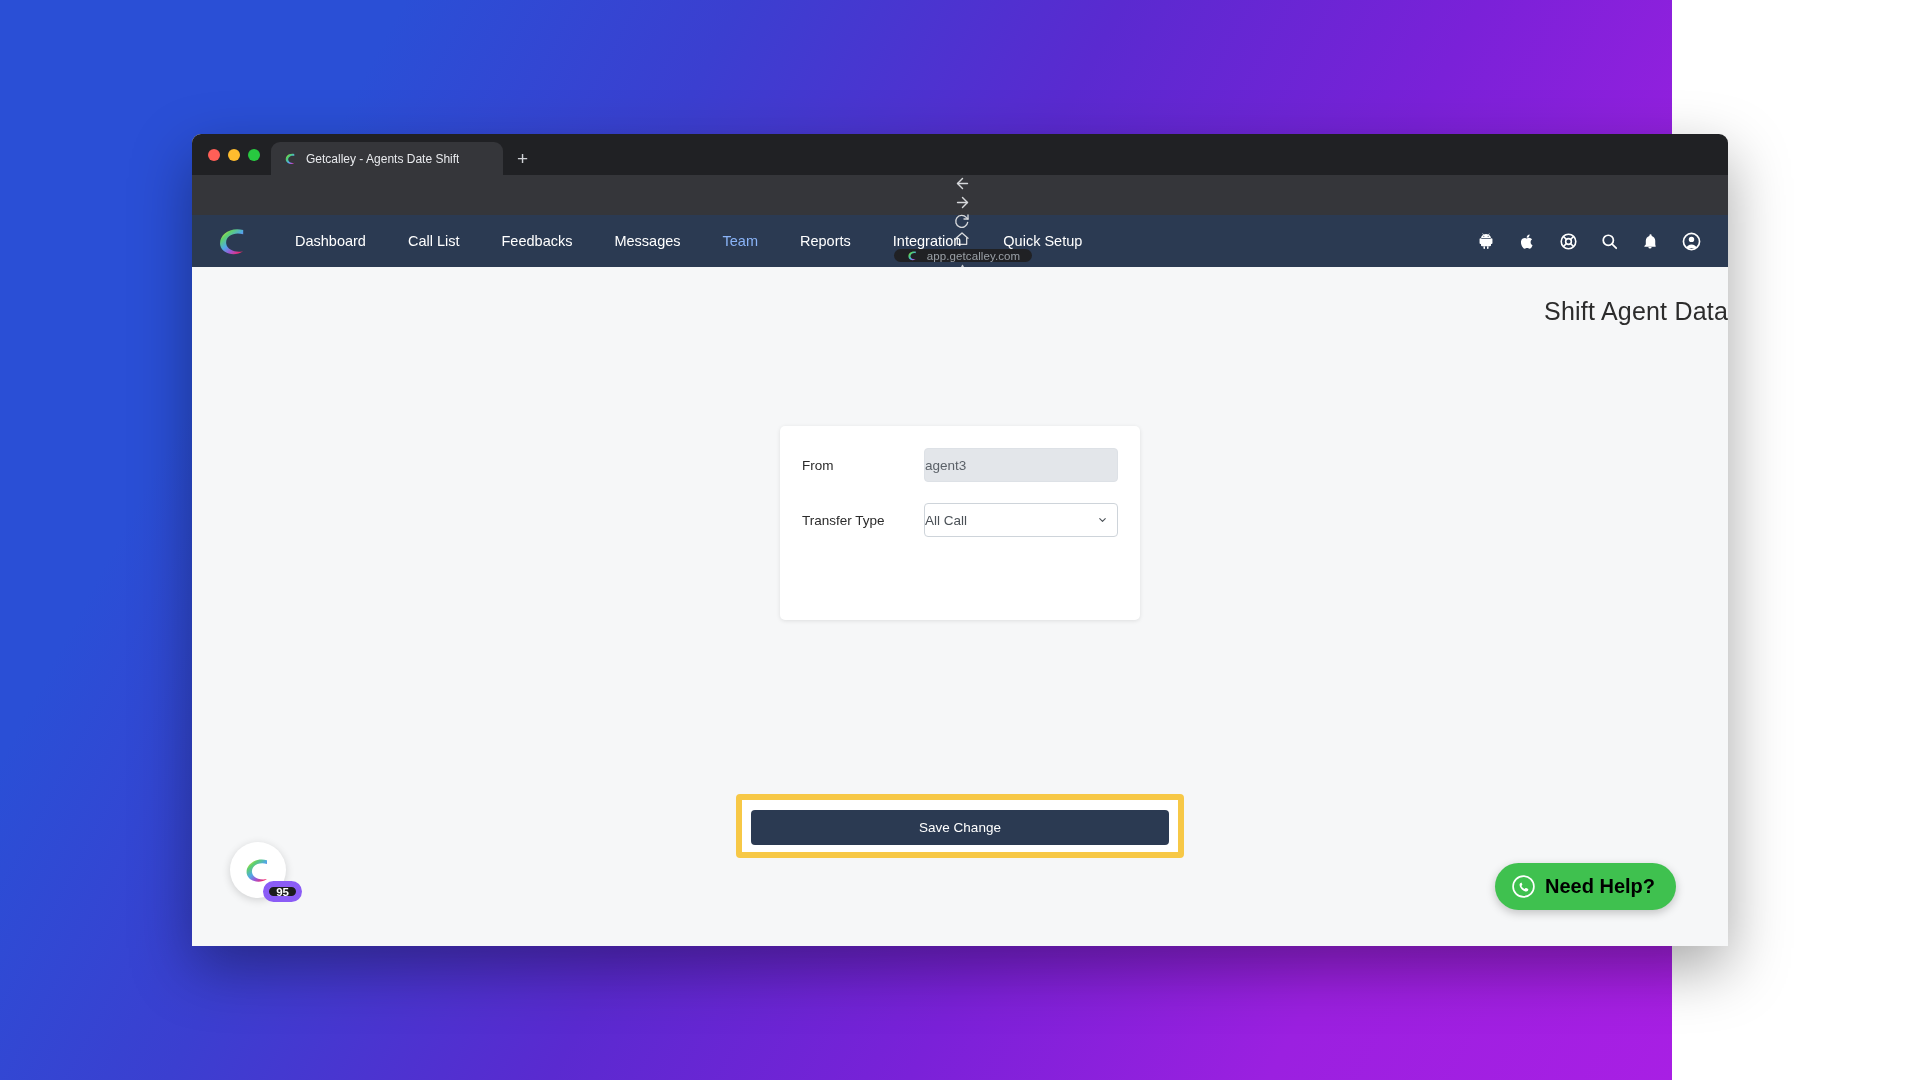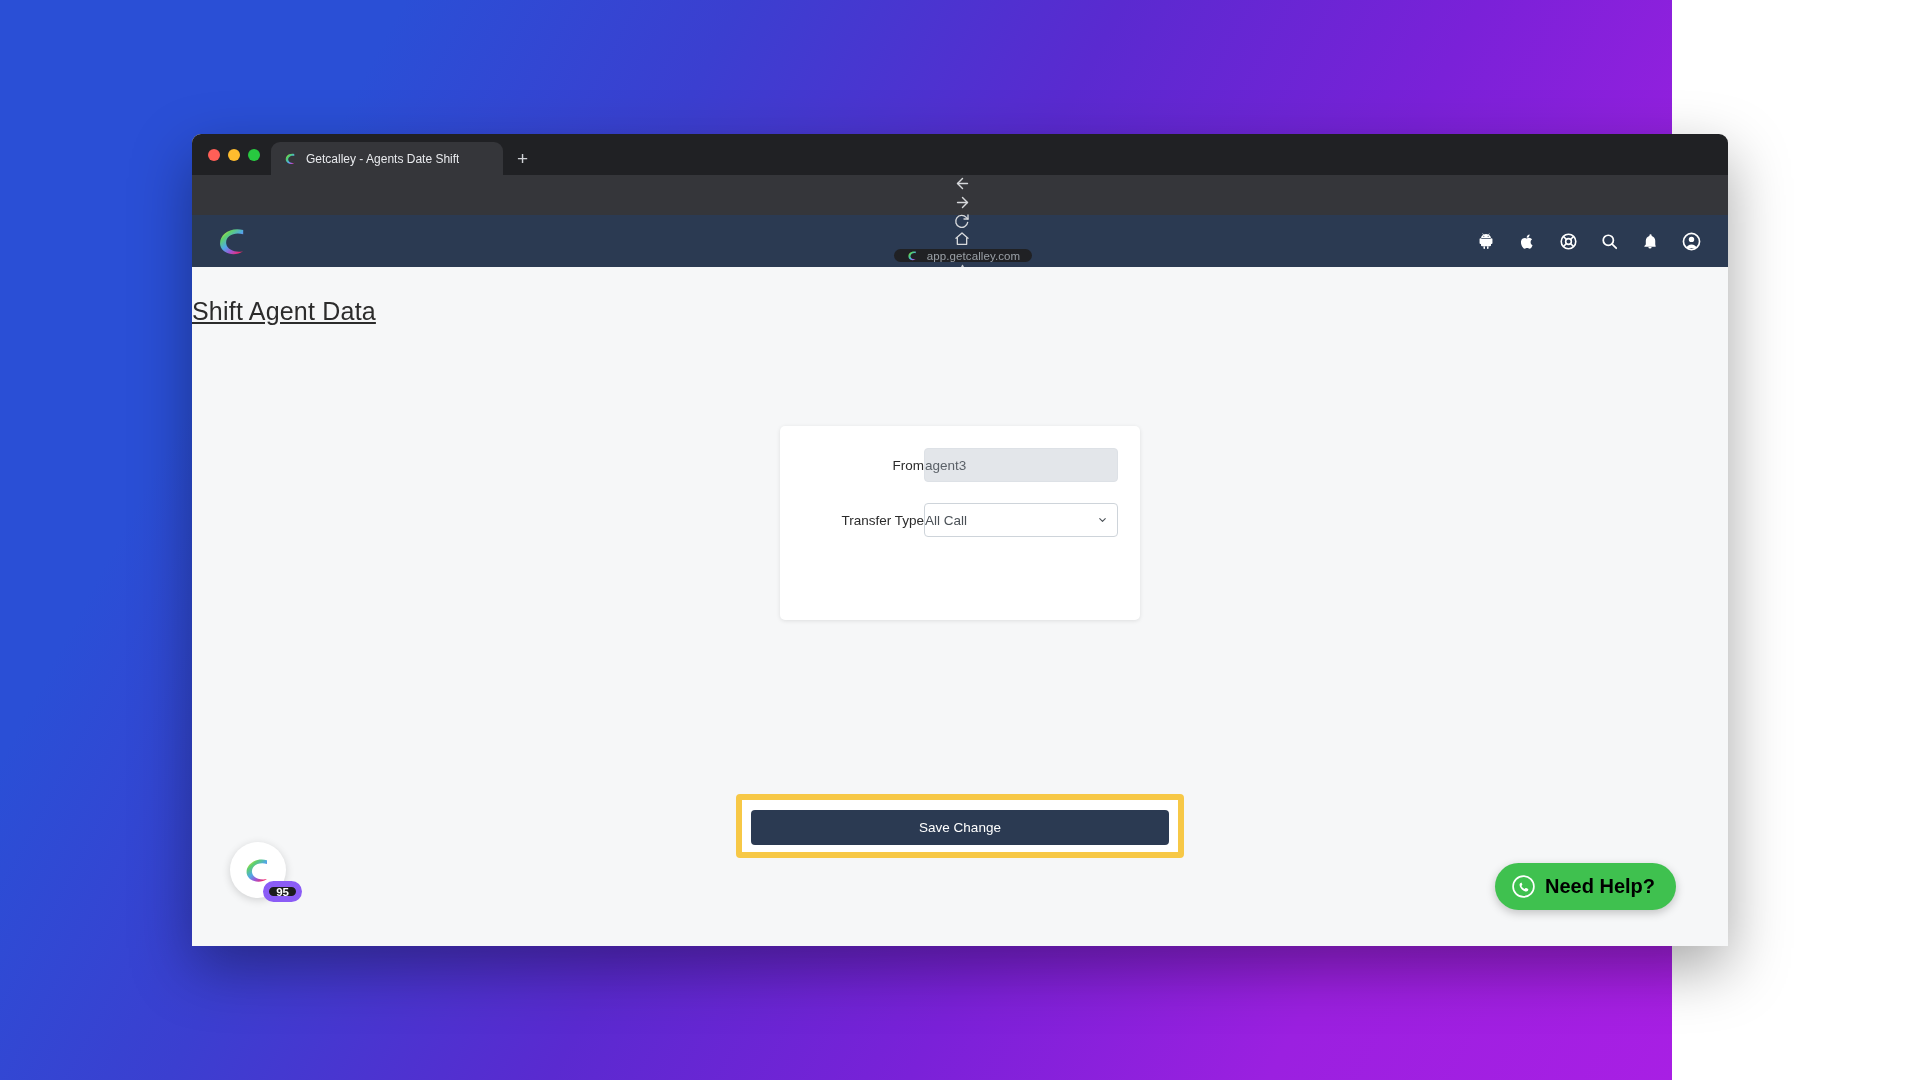--- a/index.html
+++ b/index.html
@@ -160,27 +160,26 @@
   }
 
   
   .page {
     position: relative;
     height: 679px;
     background: #f6f7f8;
     overflow: hidden;
   }
   .page-title {
-    text-align: left;
+    text-align: right;
     font-size: 25px;
     color: #2c2c2c;
     font-weight: 400;
     padding-top: 30px;
     letter-spacing: .2px;
-    text-decoration: underline;
   }
 
   .card {
     position: absolute;
     left: 50%;
     transform: translateX(-50%);
     top: 159px;
     width: 360px;
     background: #ffffff;
     border-radius: 5px;
@@ -190,21 +189,20 @@
   .form-row {
     display: flex;
     align-items: center;
     margin-bottom: 21px;
   }
   .form-label {
     width: 122px;
     font-size: 13.5px;
     color: #2b2b2b;
     flex-shrink: 0;
-    text-align: right;
   }
   .field {
     flex: 1;
     height: 34px;
     border: 1px solid #ced4da;
     border-radius: 4px;
     font-size: 13.5px;
     color: #4b5157;
     padding: 0 0;
     display: flex;
@@ -398,20 +396,30 @@
               <stop offset="22%" stop-color="#5fd06b"></stop>
               <stop offset="50%" stop-color="#4fa9e6"></stop>
               <stop offset="74%" stop-color="#9a57d8"></stop>
               <stop offset="100%" stop-color="#f2286b"></stop>
             </linearGradient>
           </defs>
           <path d="M34 7 C17 3, 5 14, 7 25 C9 35, 24 39, 34 32 C26 34, 15 31, 14 23 C13 14, 23 9, 34 12 Z" fill="url(#cg2)"></path>
         </svg>
       </div>
 
+      <div class="nav-links">
+        <div class="nav-link">Dashboard</div>
+        <div class="nav-link">Call List</div>
+        <div class="nav-link">Feedbacks</div>
+        <div class="nav-link">Messages</div>
+        <div class="nav-link active">Team</div>
+        <div class="nav-link">Reports</div>
+        <div class="nav-link">Integration</div>
+        <div class="nav-link">Quick Setup</div>
+      </div>
 
       <div class="nav-right">
         <div class="nav-icon">
           <svg width="18" height="18" viewBox="0 0 24 24" fill="currentColor">
               <path d="M5.3 9.3h13.4v8.2a1.5 1.5 0 0 1-1.5 1.5H6.8a1.5 1.5 0 0 1-1.5-1.5V9.3zM3.4 9.5a1.3 1.3 0 1 1 2.6 0v5.1a1.3 1.3 0 1 1-2.6 0V9.5zM18 9.5a1.3 1.3 0 1 1 2.6 0v5.1a1.3 1.3 0 1 1-2.6 0V9.5zM8.6 19.2h2.1v2.5a1.05 1.05 0 1 1-2.1 0v-2.5zM13.3 19.2h2.1v2.5a1.05 1.05 0 1 1-2.1 0v-2.5zM15.9 3.6l1-1.6-.6-.4-1.1 1.7a7.4 7.4 0 0 0-6.4 0L7.7 1.6l-.6.4 1 1.6A6 6 0 0 0 5.3 8.4h13.4a6 6 0 0 0-2.8-4.8zM9.1 6.4a.7.7 0 1 1 0-1.4.7.7 0 0 1 0 1.4zm5.8 0a.7.7 0 1 1 0-1.4.7.7 0 0 1 0 1.4z"></path>
             </svg>
         </div>
         <div class="nav-icon">
           <svg width="17" height="17" viewBox="0 0 24 24" fill="currentColor">
               <path d="M16.4 12.7c0-2.5 2-3.7 2.1-3.8-1.2-1.7-3-1.9-3.6-2-1.5-.2-3 .9-3.8.9-.8 0-2-.9-3.3-.9-1.7 0-3.3 1-4.2 2.5-1.8 3.1-.5 7.7 1.3 10.2.9 1.2 1.9 2.6 3.2 2.5 1.3-.1 1.8-.8 3.4-.8 1.6 0 2 .8 3.4.8 1.4 0 2.3-1.2 3.1-2.5.6-.9.9-1.8 1.1-2.3-2.5-1-2.7-3.5-2.7-4.6zM14 5.3c.7-.9 1.2-2.1 1-3.3-1 .1-2.3.7-3 1.6-.7.8-1.3 2-1.1 3.2 1.2.1 2.4-.6 3.1-1.5z"></path>

